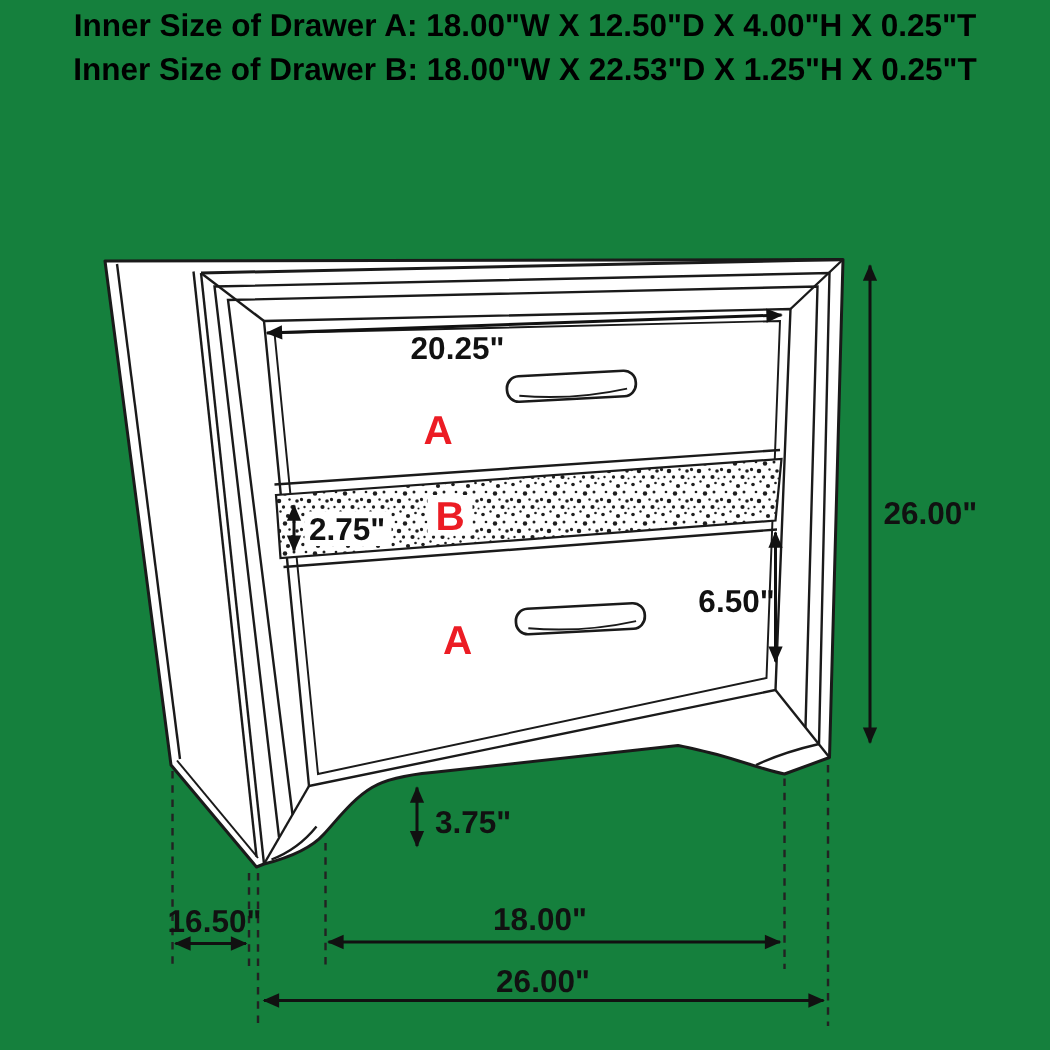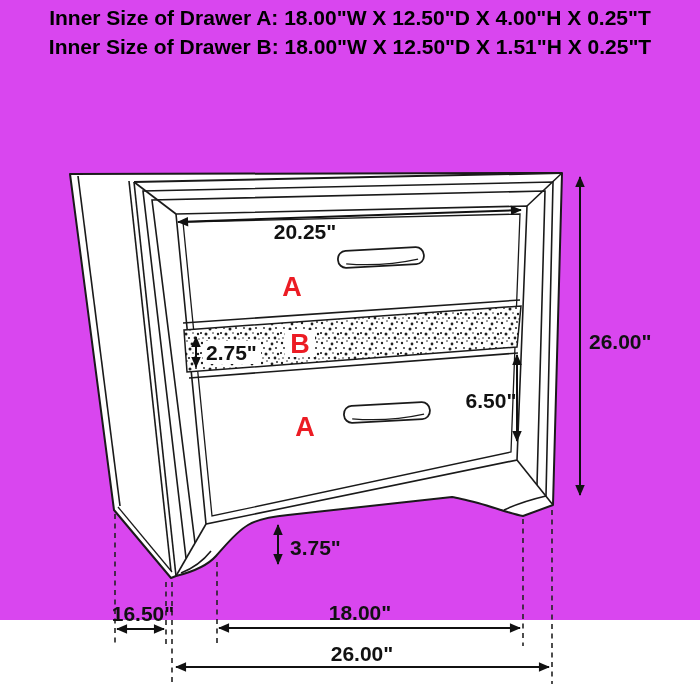--- a/index.html
+++ b/index.html
@@ -1,36 +1,36 @@
 <!DOCTYPE html>
 <html><head>
 <meta charset="utf-8">
 <style>
   html,body{margin:0;padding:0;background:#fff;width:700px;height:700px;overflow:hidden;}
-  #stage{position:relative;width:700px;height:620px;background:#d946ef;font-family:"Liberation Sans",sans-serif;}
+  #stage{position:relative;width:700px;height:700px;background:#15803d;font-family:"Liberation Sans",sans-serif;}
   #header{position:absolute;top:3px;left:0;width:700px;text-align:center;
           font-weight:bold;font-size:21px;line-height:29px;color:#000;letter-spacing:0px;}
   #drawing{position:absolute;top:0;left:0;}
   .ln{stroke:#1a1a1a;stroke-width:1.6;fill:none;}
   .ln-thick{stroke:#1a1a1a;stroke-width:2;fill:none;stroke-linejoin:round;}
   .ln-thin{stroke:#1a1a1a;stroke-width:1.3;fill:none;}
   .silhouette{fill:#ffffff;stroke:#1a1a1a;stroke-width:2;stroke-linejoin:round;}
   .dash{stroke:#222;stroke-width:1.6;fill:none;stroke-dasharray:5 4.5;}
   .dim-line{stroke:#111;stroke-width:2;fill:none;marker-start:url(#ah);marker-end:url(#ah);}
   .dim{font-weight:bold;font-size:21px;fill:#111;}
   .dlabel{font-weight:bold;font-size:27px;fill:#ec1c24;}
 </style>
 </head>
 <body>
 
 <div id="stage">
 
   <div id="header">
     <div>Inner Size of Drawer A: 18.00"W X 12.50"D X 4.00"H X 0.25"T</div>
-    <div>Inner Size of Drawer B: 18.00"W X 12.50"D X 1.51"H X 0.25"T</div>
+    <div>Inner Size of Drawer B: 18.00"W X 22.53"D X 1.25"H X 0.25"T</div>
   </div>
 
   <svg id="drawing" width="700" height="700" viewBox="0 0 700 700">
     <defs>
       <marker id="ah" viewBox="0 0 12 12" refX="11" refY="6" markerWidth="14" markerHeight="11" orient="auto-start-reverse" markerUnits="userSpaceOnUse">
         <path d="M0,0.8 L12,6 L0,11.2 Z" fill="#111"></path>
       </marker>
       <pattern id="spk" width="20" height="20" patternUnits="userSpaceOnUse">
         <g fill="#1e1e1e">
           <circle cx="2" cy="3" r="1.2"></circle>

